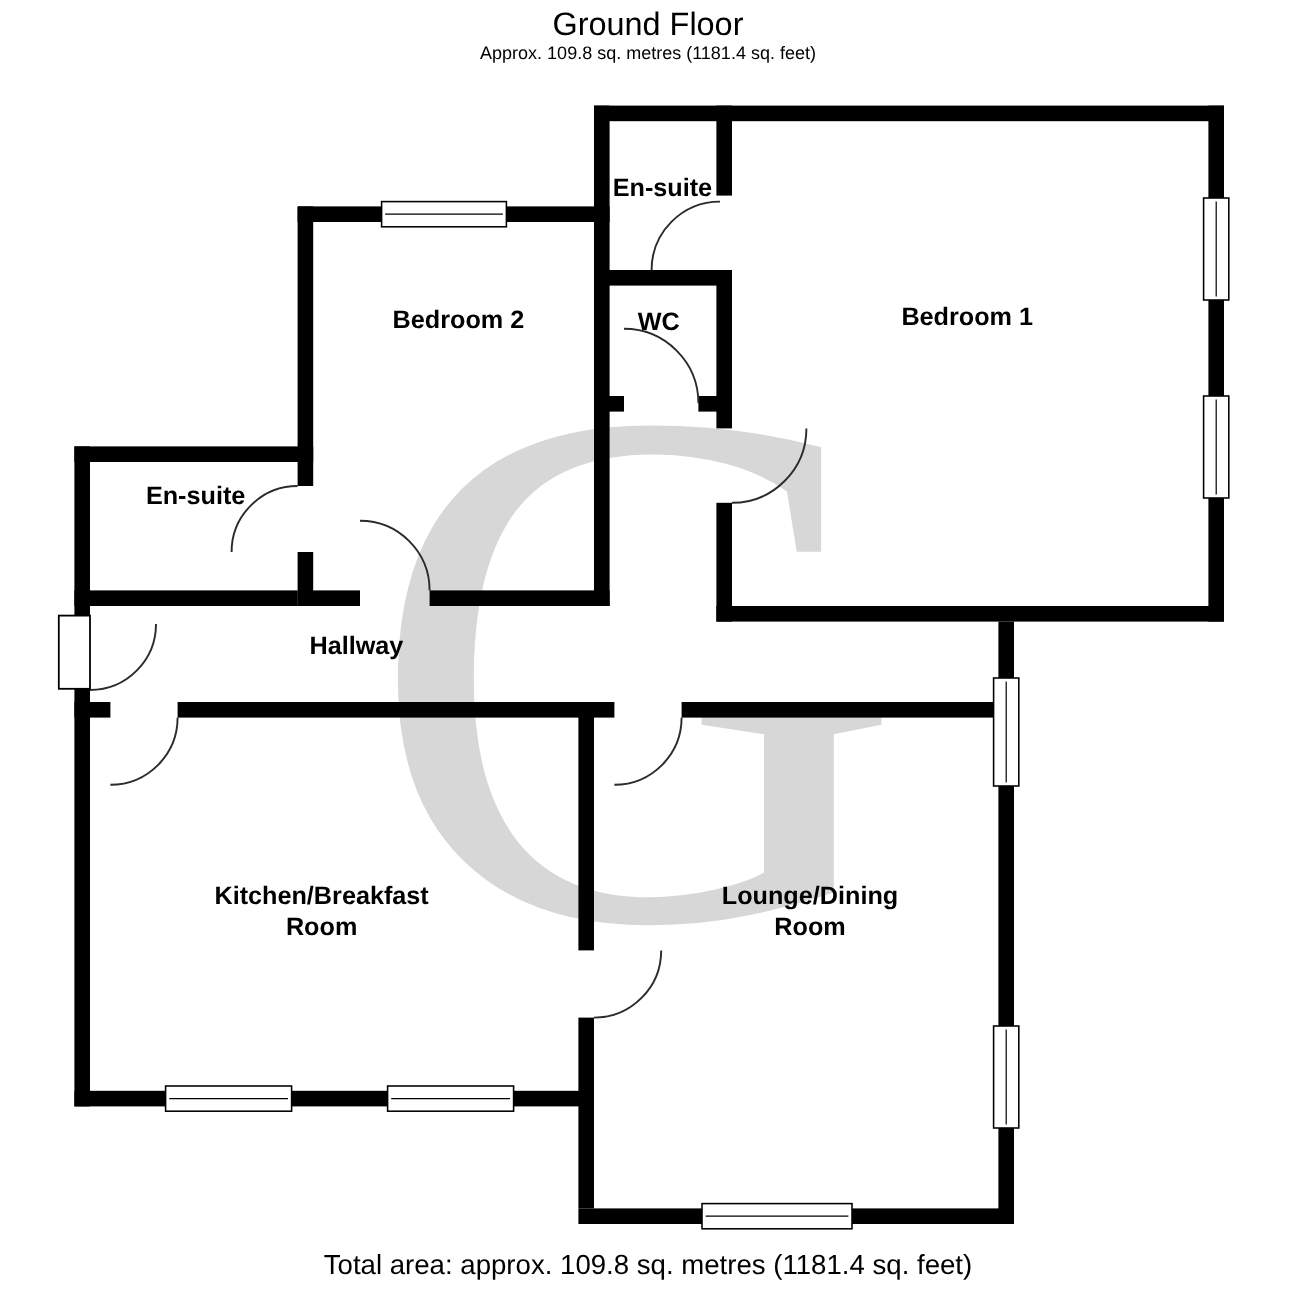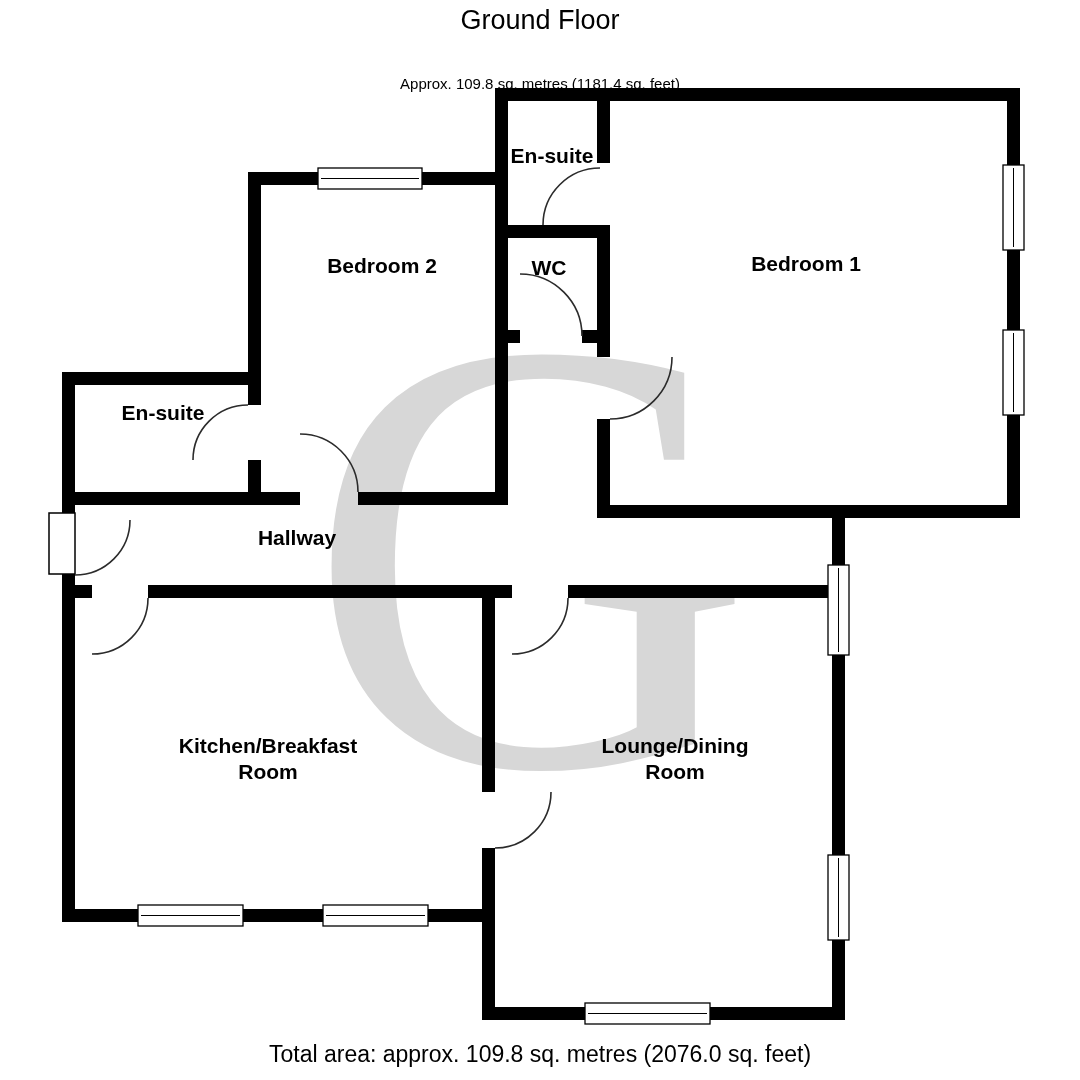--- a/index.html
+++ b/index.html
@@ -1,18 +1,18 @@
 <!DOCTYPE html>
 <html style="--wall: #000000; --watermark: #d7d7d7; --background: #ffffff; --text: #000000;"><head>
 <meta charset="utf-8">
 <style>
   html,body{margin:0;padding:0;background:#fff;}
   .canvas{position:relative;width:1080px;height:1080px;background:var(--background,#fff);overflow:hidden;font-family:"Liberation Sans",sans-serif;color:var(--text,#000);}
   .title{position:absolute;top:5px;left:0;width:100%;text-align:center;font-size:27px;font-weight:normal;}
-  .subtitle{position:absolute;top:36px;left:0;width:100%;text-align:center;font-size:15px;margin-top:39px;}
+  .subtitle{position:absolute;top:36px;left:0;width:100%;text-align:center;font-size:15px;}
   .footer{position:absolute;top:1041px;left:0;width:100%;text-align:center;font-size:23px;}
   .plan-svg{position:absolute;top:0;left:0;}
   .wall{fill:var(--wall,#000);}
   .room{fill:var(--background,#fff);}
   .watermark{font-family:"Liberation Serif",serif;font-size:620px;fill:var(--watermark,#d7d7d7);text-anchor:middle;}
   .door-arc{fill:none;stroke:#2b2b2b;stroke-width:1.6;}
   .door-leaf{fill:#fff;stroke:#000;stroke-width:1.5;}
   .win-outer{fill:#fff;stroke:#000;stroke-width:1.3;}
   .win-line{stroke:#000;stroke-width:1;fill:none;}
   .room-label{font-family:"Liberation Sans",sans-serif;font-weight:bold;font-size:21px;fill:#000;text-anchor:middle;}
@@ -126,14 +126,14 @@
       <text class="room-label" x="382" y="273">Bedroom 2</text>
       <text class="room-label" x="163" y="420">En-suite</text>
       <text class="room-label" x="297" y="545">Hallway</text>
       <text class="room-label" x="268" y="753">Kitchen/Breakfast</text>
       <text class="room-label" x="268" y="779">Room</text>
       <text class="room-label" x="675" y="753">Lounge/Dining</text>
       <text class="room-label" x="675" y="779">Room</text>
     </g>
   </svg>
 
-  <div class="footer">Total area: approx. 109.8 sq. metres (2076.0 sq. feet)</div>
+  <div class="footer">Total area: approx. 109.8 sq. metres (1181.4 sq. feet)</div>
 </div>
 
 </body></html>

